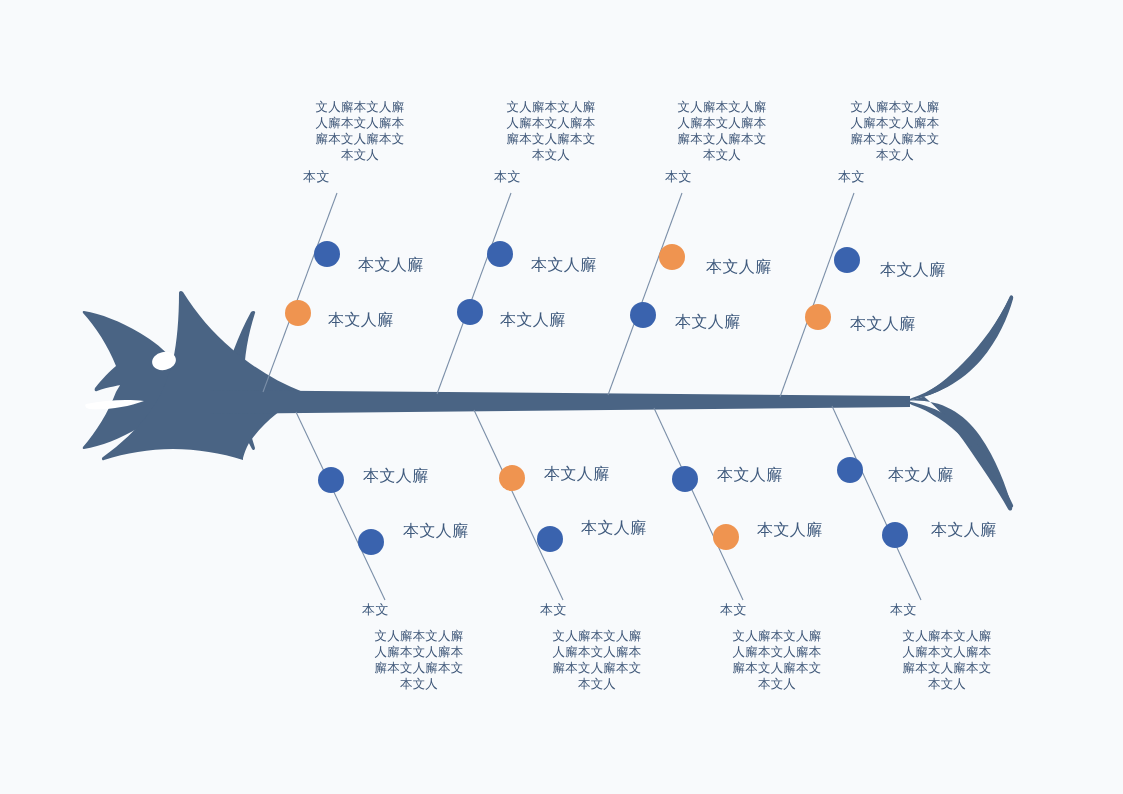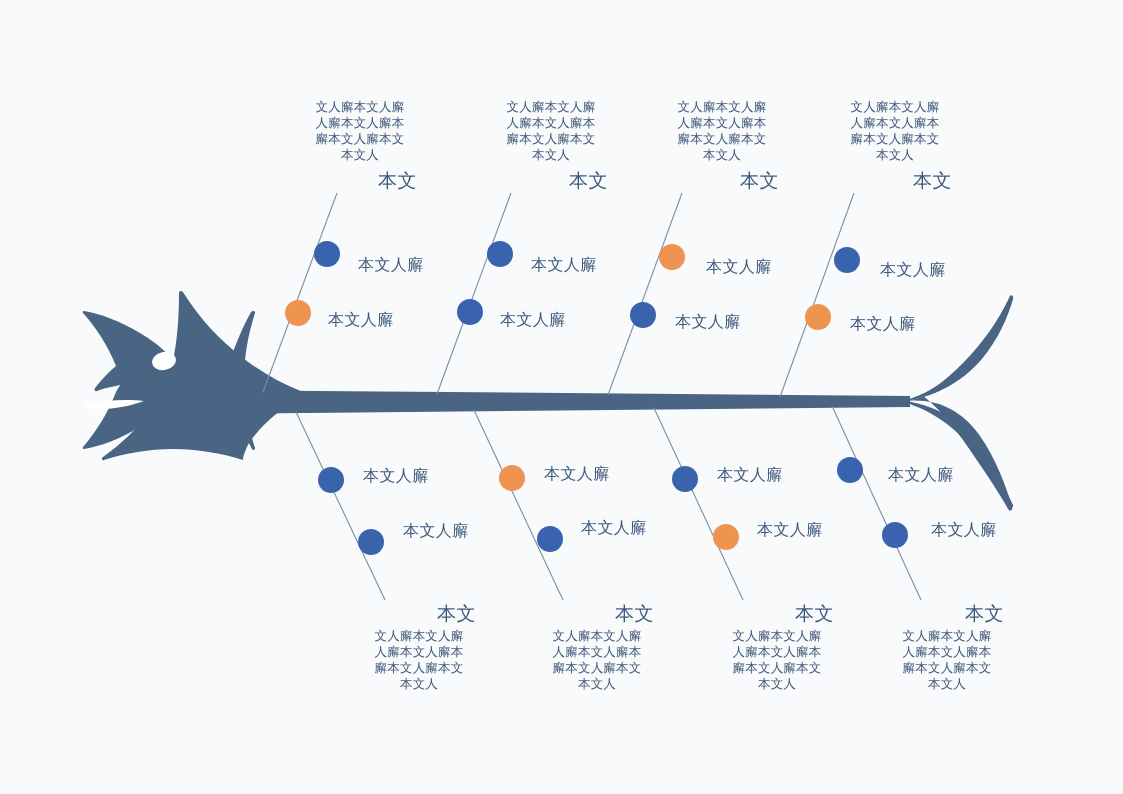--- a/index.html
+++ b/index.html
@@ -11,21 +11,21 @@
     position:relative;
   }
   #stage{position:absolute;inset:0;width:892px;height:794px;}
   svg.layer{position:absolute;left:0;top:0;width:1123px;height:794px;}
   .txt{position:absolute;color:#3f5a7d;}
   .desc{
     font-size:12.5px;line-height:16px;text-align:center;
     color:#41597a;white-space:pre-line;letter-spacing:.2px;
   }
   .head{
-    font-size:19px;text-align:right;color:#3f5a7d;letter-spacing:.5px;
+    font-size:13px;text-align:left;color:#3f5a7d;letter-spacing:.5px;
   }
   .leaf{
     font-size:16px;color:#3f5a7d;white-space:nowrap;letter-spacing:.4px;
   }
 </style>
 </head>
 <body>
 
 <div id="stage">
 

